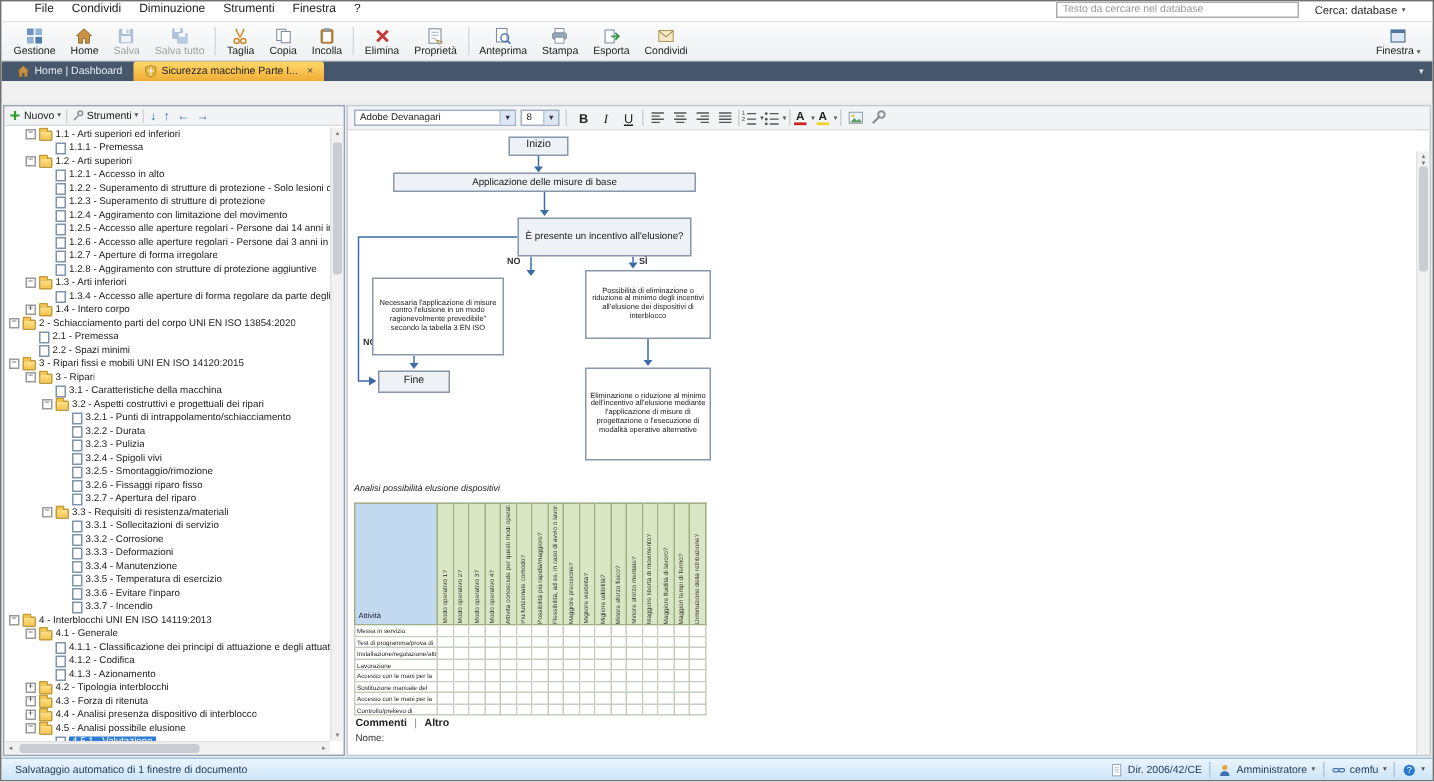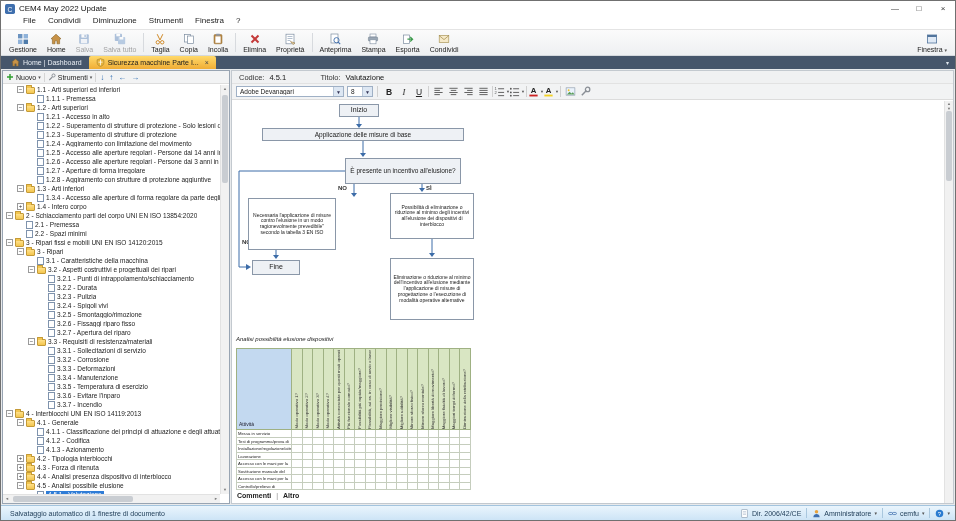--- a/index.html
+++ b/index.html
@@ -103,44 +103,43 @@
 .sb-item .ic svg{width:9px;height:9px;display:block}
 .sb-right{margin-left:auto;display:flex;align-items:center;gap:5px}
 .sb-sep{width:1px;height:10px;background:#a9c7de}
 .ic{display:inline-flex}
 </style>
 </head>
 <body>
 
 <div class="app">
 
-  <div class="titlebar">
-    <span class="ic app-icon" id="app-icon">
-        <svg viewBox="0 0 12 12">
-          <rect width="12" height="12" rx="2" fill="#3f6fae"></rect>
-          <text x="6" y="9" font-size="8" fill="#fff" text-anchor="middle">C</text>
-        </svg>
-      </span>
-    <span class="title">CEM4 May 2022 Update</span>
-    <div class="win-controls">
-      <span class="wc">—</span>
-      <span class="wc">□</span>
-      <span class="wc">×</span>
-    </div>
-  </div>
 
   <div class="menubar">
     <div id="menus" style="display:flex">
         <span class="menu-item">File</span>
         <span class="menu-item">Condividi</span>
         <span class="menu-item">Diminuzione</span>
         <span class="menu-item">Strumenti</span>
         <span class="menu-item">Finestra</span>
         <span class="menu-item">?</span>
       </div>
+    <div class="menu-right">
+      <input class="search-input" placeholder="Testo da cercare nel database" style="">
+      <span class="ic" id="search-ic">
+          <svg viewBox="0 0 12 12">
+            <circle cx="5" cy="5" r="3.2" fill="none" stroke="#555" stroke-width="1.1"></circle>
+            <path d="M7.4 7.4 10.6 10.6" stroke="#555" stroke-width="1.2"></path>
+          </svg>
+        </span>
+      <span class="scope">
+          <span>Cerca: database</span>
+          <span class="caret">▾</span>
+        </span>
+    </div>
   </div>
 
   <div class="toolbar" id="main-toolbar">
       <div class="tb-btn">
         <span class="ic">
           <svg viewBox="0 0 12 12">
             <rect x="1" y="1" width="4.4" height="4.4" fill="#6b93c0"></rect>
             <rect x="6.6" y="1" width="4.4" height="4.4" fill="#8fb2d9"></rect>
             <rect x="1" y="6.6" width="4.4" height="4.4" fill="#8fb2d9"></rect>
             <rect x="6.6" y="6.6" width="4.4" height="4.4" fill="#4f7cab"></rect>
@@ -569,26 +568,20 @@
         <div class="sa bot">▼</div>
       </div>
       <div class="hscroll">
         <div class="sa" style="left:0">◄</div>
         <div class="hthumb"></div>
         <div class="sa" style="right:0">►</div>
       </div>
     </div>
 
     <div class="mainpanel">
-      <div class="doc-header">
-        <span class="lbl">Codice:</span>
-        <span class="val">4.5.1</span>
-        <span class="lbl">Titolo:</span>
-        <span class="val">Valutazione</span>
-      </div>
       <div class="fmt">
         <span class="combo" style="width:108px">
             <span style="flex:1;overflow:hidden">Adobe Devanagari</span>
             <span class="car">▼</span>
           </span>
         <span class="combo" style="width:26px">
             <span style="flex:1">8</span>
             <span class="car">▼</span>
           </span>
         <span class="f-sep"></span>

